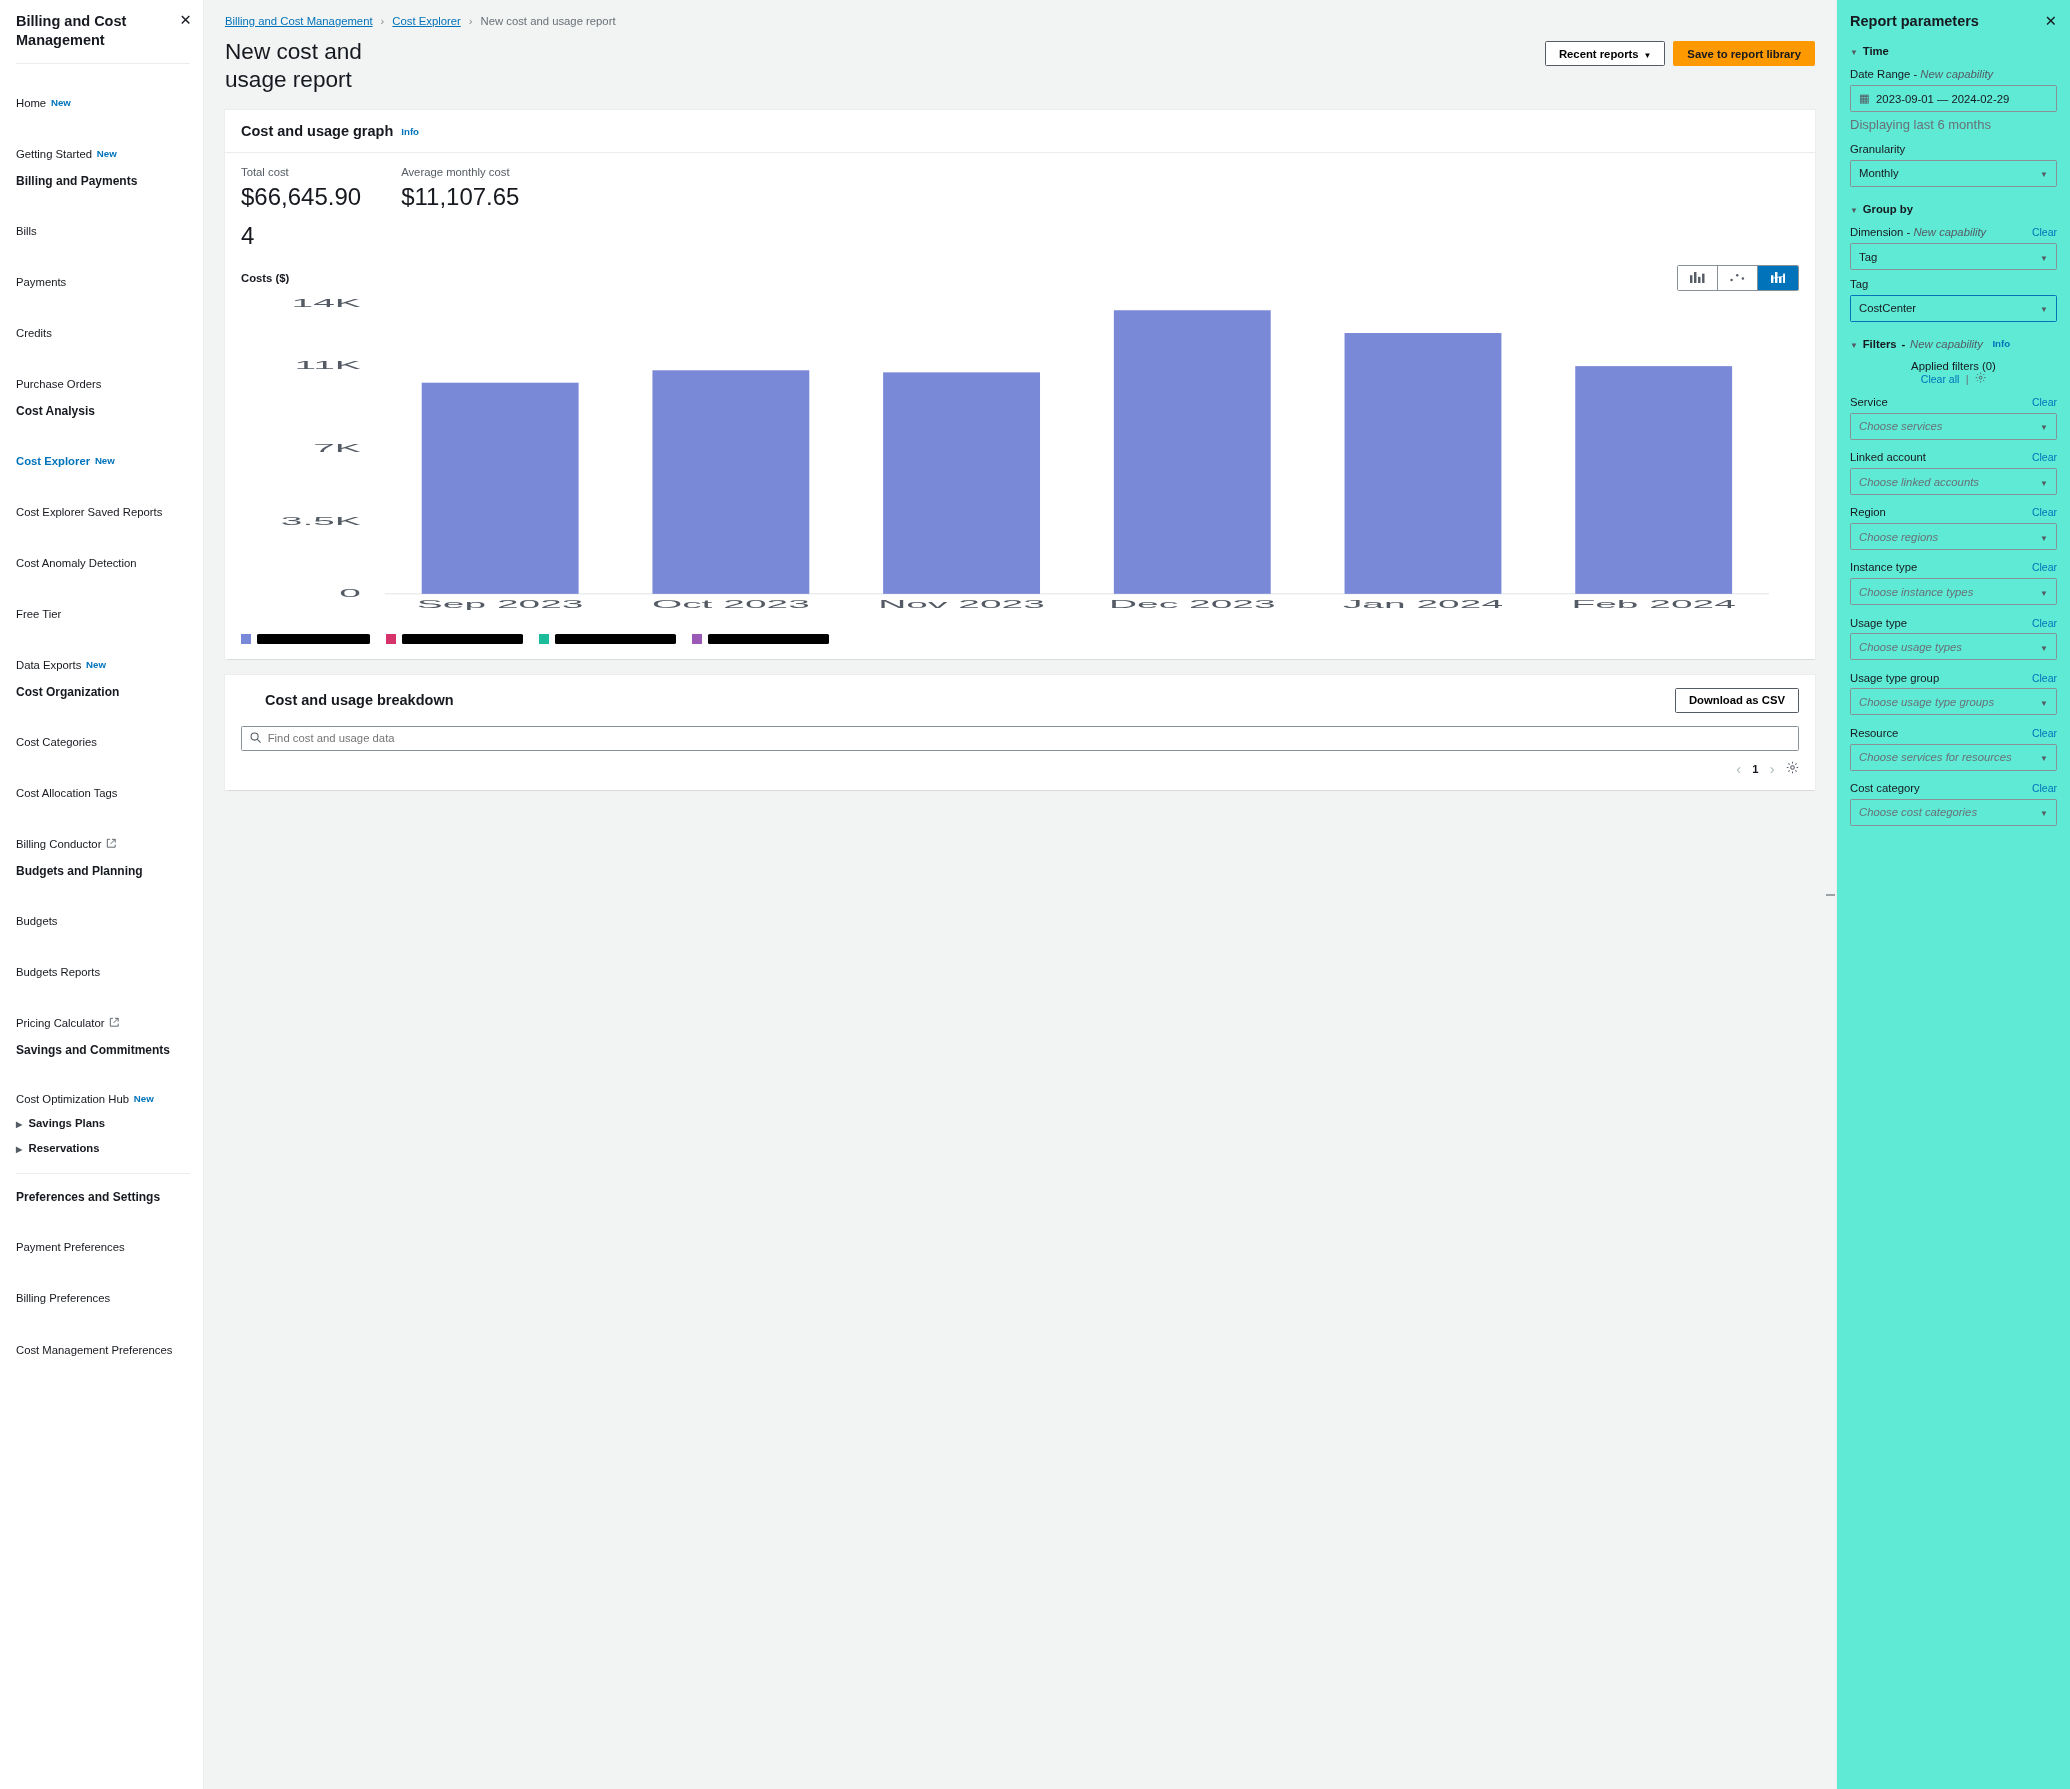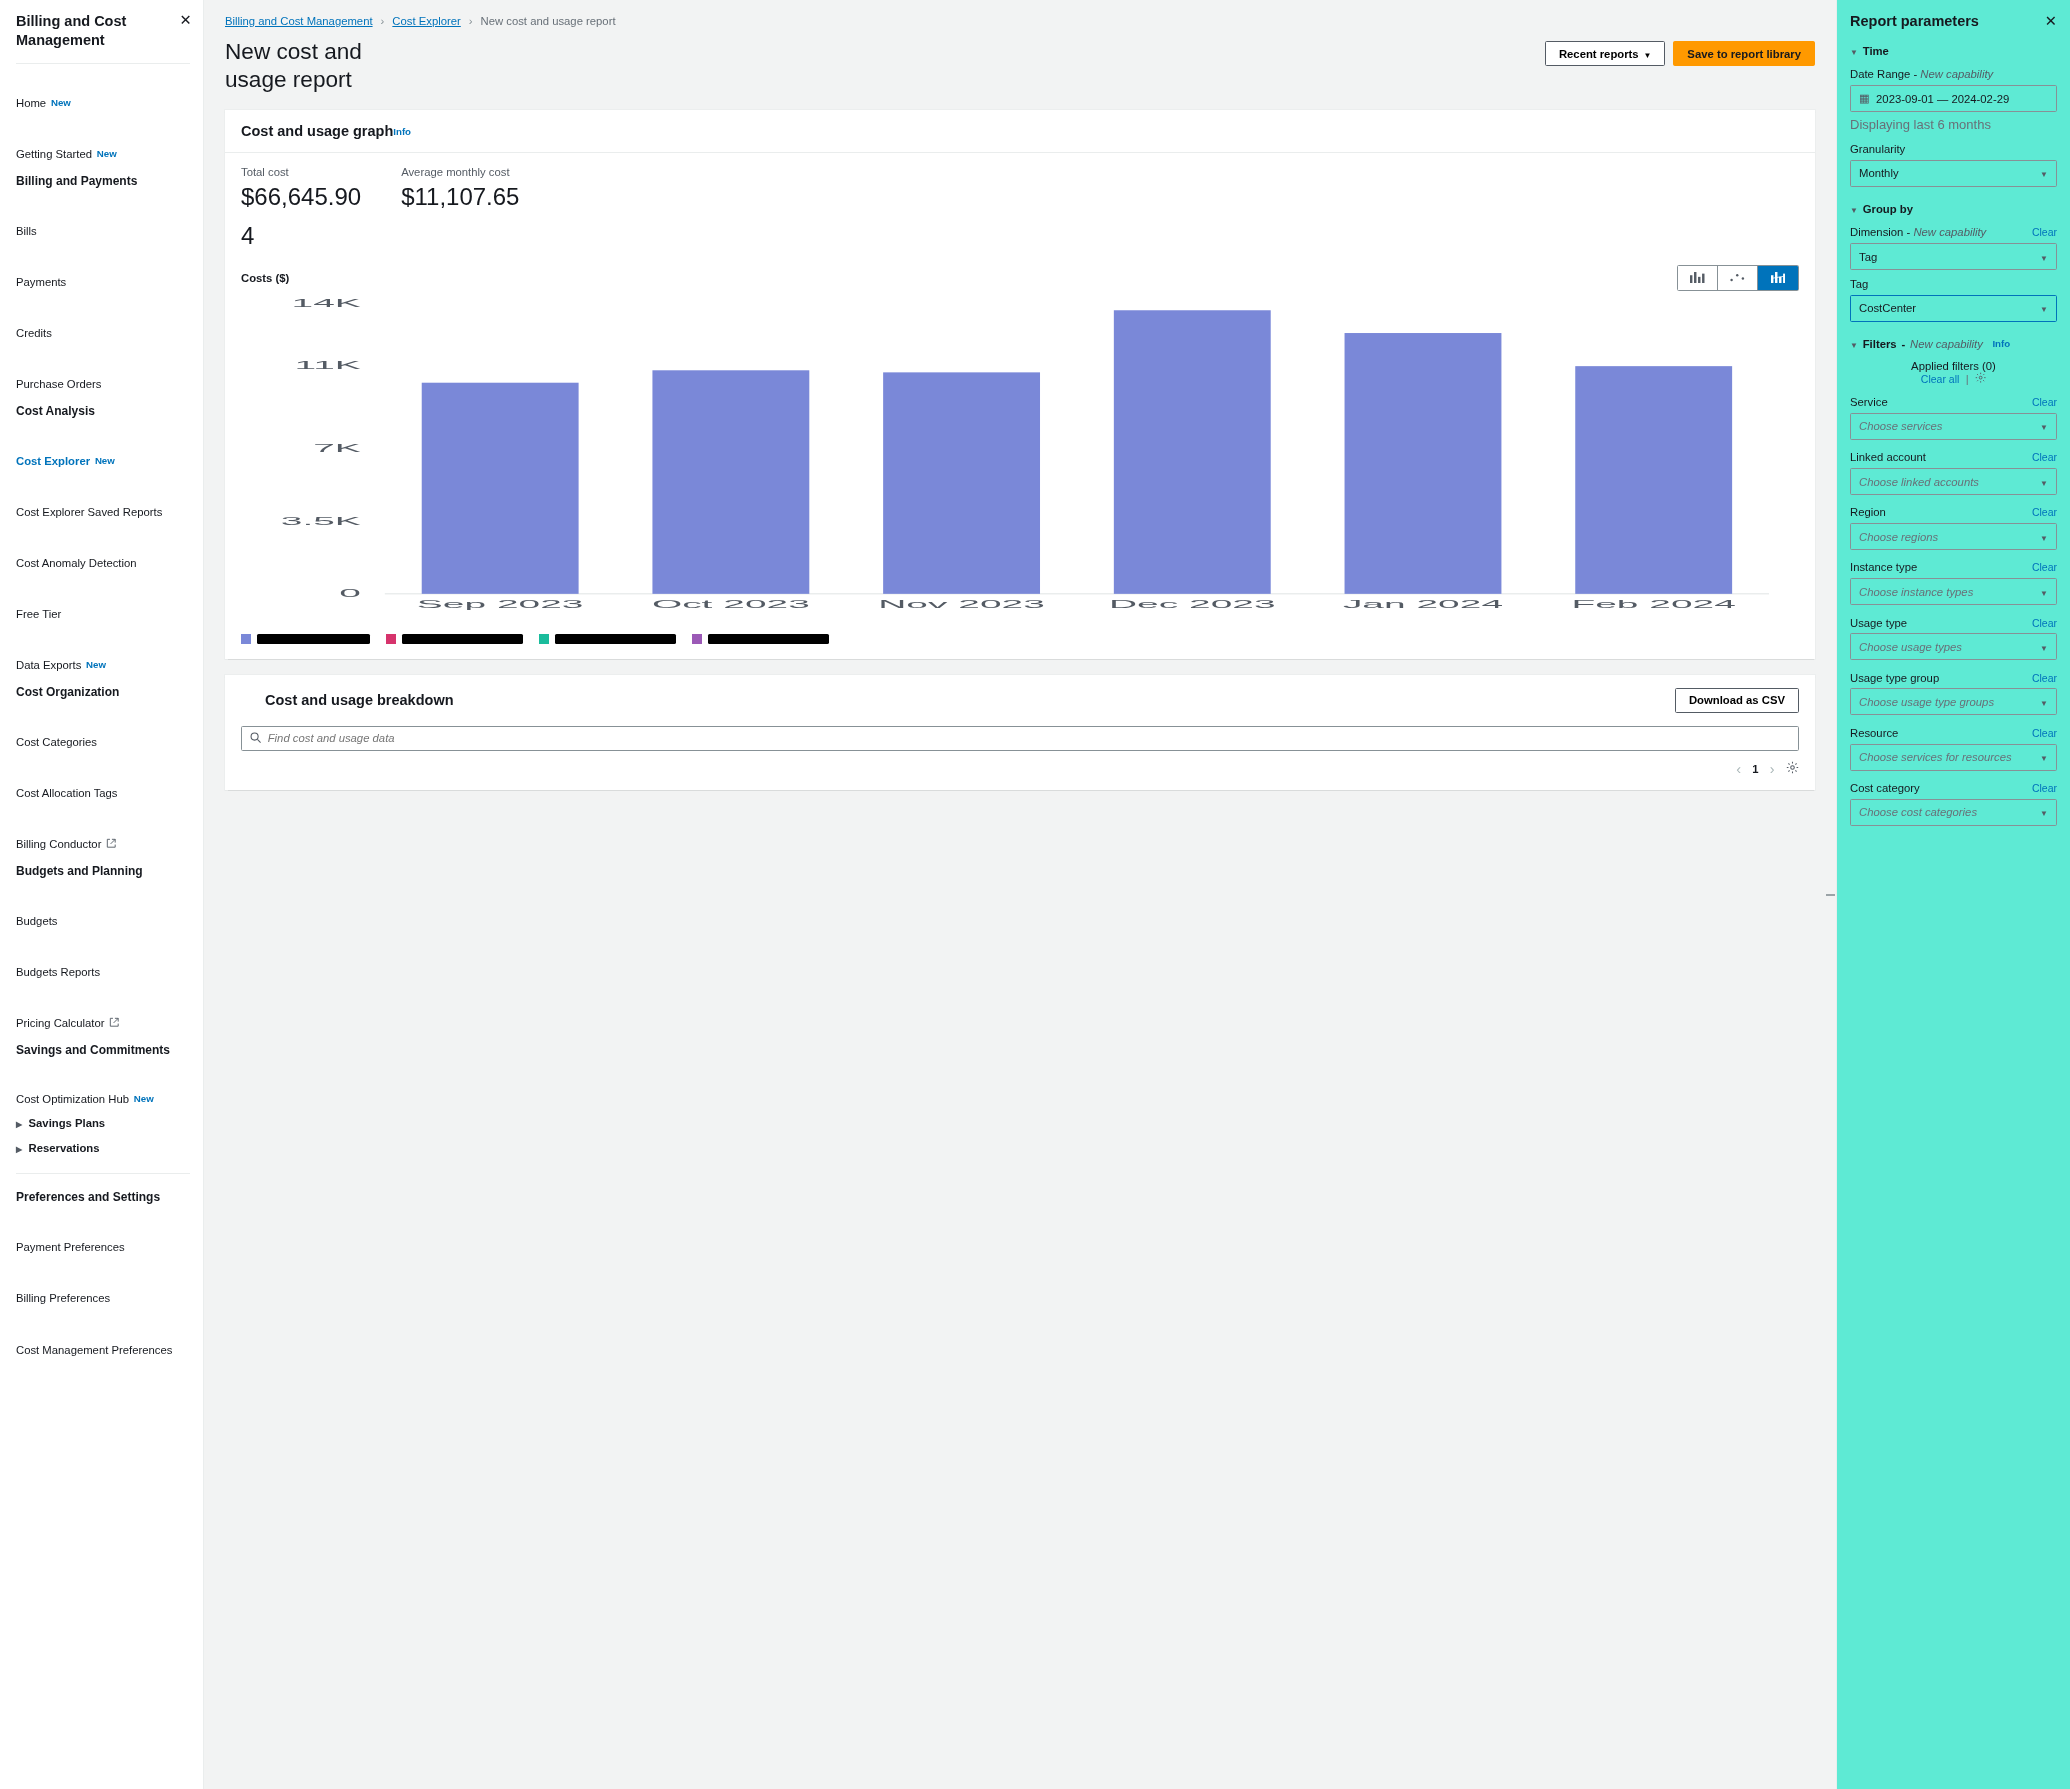--- a/index.html
+++ b/index.html
@@ -46,21 +46,21 @@
   .crumbs .current { color:#687078; }
 
   .title-row { display:flex; align-items:flex-start; justify-content:space-between; margin-top:11.3px; gap:13px; }
   .page-title { font-size: 22.6px; font-weight:400; line-height:1.25; max-width: 177px;}
   .title-buttons { display:flex; gap:8px; align-items:flex-start; padding-top:3.2px;}
   .btn { border:0.8px solid #545b64; background:#fff; font-weight:700; font-size:11.3px; padding:5.6px 13px; border-radius:1.6px; cursor:pointer; display:inline-flex; align-items:center; gap:4.8px;}
   .btn.primary { background:#ff9900; border-color:#ff9900; color:#16191f; }
   .btn .caret::before { content:"▼"; font-size:8px; }
 
   .card { background:#fff; box-shadow: 0 0.8px 0.8px rgba(0,0,0,0.08), 0 0 0 0.8px #eaeded; margin-top:16px; }
-  .card-head { padding:13px 16px; border-bottom:0.8px solid #eaeded; display:flex; align-items:center; }
+  .card-head { padding:13px 16px; border-bottom:0.8px solid #eaeded; display:flex; align-items:center; gap:8px; }
   .card-head h2 { font-size:14.5px; font-weight:700; }
   .info-link { color:#0073bb; font-size:9.7px; font-weight:700; cursor:pointer; }
 
   .metrics { padding: 13px 16px 4.8px; }
   .metrics-row1 { display:flex; gap:40px;}
   .metric-label { color:#545b64; font-size:11.3px; padding-bottom:4.8px;}
   .metric-value { font-size:24px; font-weight:400;}
   .metric-block2 { margin-top:11.3px;}
 
   .chart-head-row { display:flex; justify-content:space-between; align-items:center; padding:9.7px 16px 0; }
@@ -75,21 +75,21 @@
   .axis-label { font-size: 13px; fill:#545b64; }
   .legend { padding: 3.2px 16px 14.5px; display:flex; flex-wrap:wrap; gap:6.4px 16px;}
   .legend-item { display:flex; align-items:center; gap:6.4px; }
   .legend-sw { width:9.7px; height:9.7px; }
   .legend-blackout { height:10.5px; background:#000; border-radius:1.6px; }
 
   .breakdown-head { padding:13px 16px; display:flex; justify-content:space-between; align-items:center; }
   .breakdown-head h2 { font-size:14.5px; font-weight:700;margin-left:24px;}
   .search-row { padding: 0 16px 9.7px; }
   .search-box { border:0.8px solid #879196; border-radius:1.6px; display:flex; align-items:center; padding:4.8px 8px; gap:6.4px;}
-  .search-box input { border:none; outline:none; width:100%; font-size:11.3px; font-style:italic; color:#687078;}
+  .search-box input { border:none; outline:none; width:100%; font-size:11.3px; color:#687078;}
   .pager-row { display:flex; justify-content:flex-end; align-items:center; gap:11.3px; padding: 0 16px 13px; color:#545b64; cursor:default;}
   .pager-row .pg-arrow { color:#aab7b8; font-size:14.5px; cursor:pointer;}
   .pager-row .gear { color:#545b64; cursor:pointer;}
 
   
   .drag-handle { position:absolute; right:-0.8px; top:50%; transform:translateY(-50%); color:#879196; font-size:9.7px; letter-spacing:-1.6px; writing-mode: vertical-rl; padding:4.8px 0; }
 
   
   .right {
     width: 234px;

